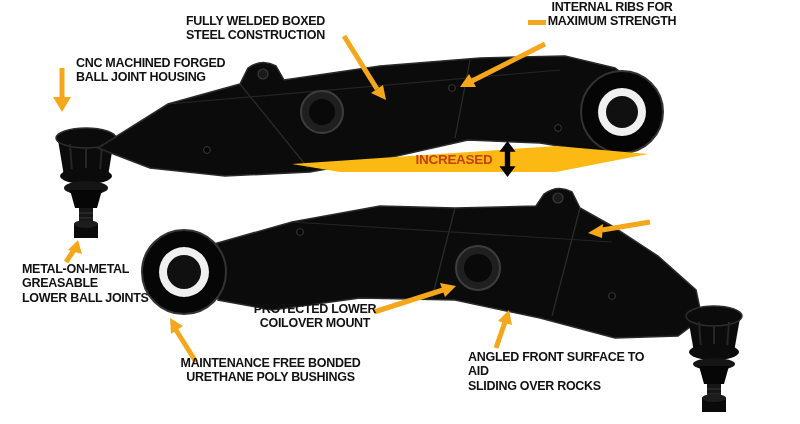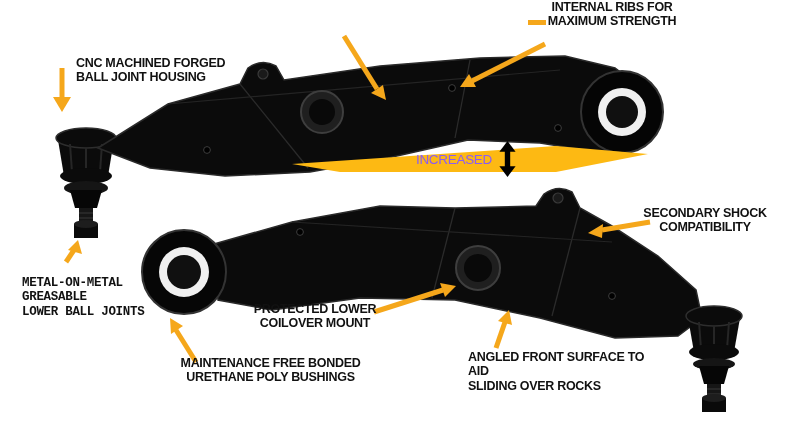--- a/index.html
+++ b/index.html
@@ -16,22 +16,22 @@
     font-size:12.5px;
     line-height:1.15;
     letter-spacing:-0.3px;
     color:var(--text,#111);
     text-transform:uppercase;
   }
   .center { text-align:center; }
   .banner-text {
     position:absolute; left:303px; top:141px; width:326px; height:36px;
     display:flex; align-items:center; justify-content:center; gap:7px;
-    font-weight:normal; font-size:13.5px; letter-spacing:-0.3px;
-    color:#8b5cf6; text-transform:uppercase;
+    font-weight:bold; font-size:13.5px; letter-spacing:-0.3px;
+    color:#c2410c; text-transform:uppercase;
   }
   .arrow-line { stroke:var(--arrow,#f5a71b); stroke-width:5; fill:none; }
   .arrow-fill { fill:var(--arrow,#f5a71b); }
   .banner-shape { fill:var(--banner,#ffc20e); }
   .part { fill:var(--part,#0b0b0b); }
 </style>
 </head>
 <body>
 
 <div class="stage">
@@ -167,31 +167,31 @@
 
       <g>
         <line class="arrow-line" x1="496" y1="348" x2="505" y2="322"></line>
         <polygon class="arrow-fill" points="509,310 512,325 498,321"></polygon>
       </g>
     </g>
 
     <polygon class="banner-shape" points="292,164 556,146 648,154 556,172 340,172"></polygon>
   </svg>
 
+  <div class="callout center" style="left:168px; top:14px; width:175px;">FULLY WELDED BOXED
+STEEL CONSTRUCTION</div>
 
   <div class="callout center" style="left:532px; top:0; width:160px;">INTERNAL RIBS FOR
 MAXIMUM STRENGTH</div>
 
   <div class="callout" style="left:76px; top:56px; width:170px;">CNC MACHINED FORGED
 BALL JOINT HOUSING</div>
 
-  <div class="callout center" style="left:630px; top:206px; width:150px;">SECONDARY SHOCK
-COMPATIBILITY</div>
-
-  <div class="callout" style="left:22px; top:276px; width:140px;font-family:Liberation Mono, monospace;">METAL-ON-METAL
+
+  <div class="callout" style="left:22px; top:262px; width:140px;">METAL-ON-METAL
 GREASABLE
 LOWER BALL JOINTS</div>
 
   <div class="callout center" style="left:178px; top:356px; width:185px;">MAINTENANCE FREE BONDED
 URETHANE POLY BUSHINGS</div>
 
   <div class="callout center" style="left:240px; top:302px; width:150px;">PROTECTED LOWER
 COILOVER MOUNT</div>
 
   <div class="callout" style="left:468px; top:350px; width:195px;">ANGLED FRONT SURFACE TO AID

